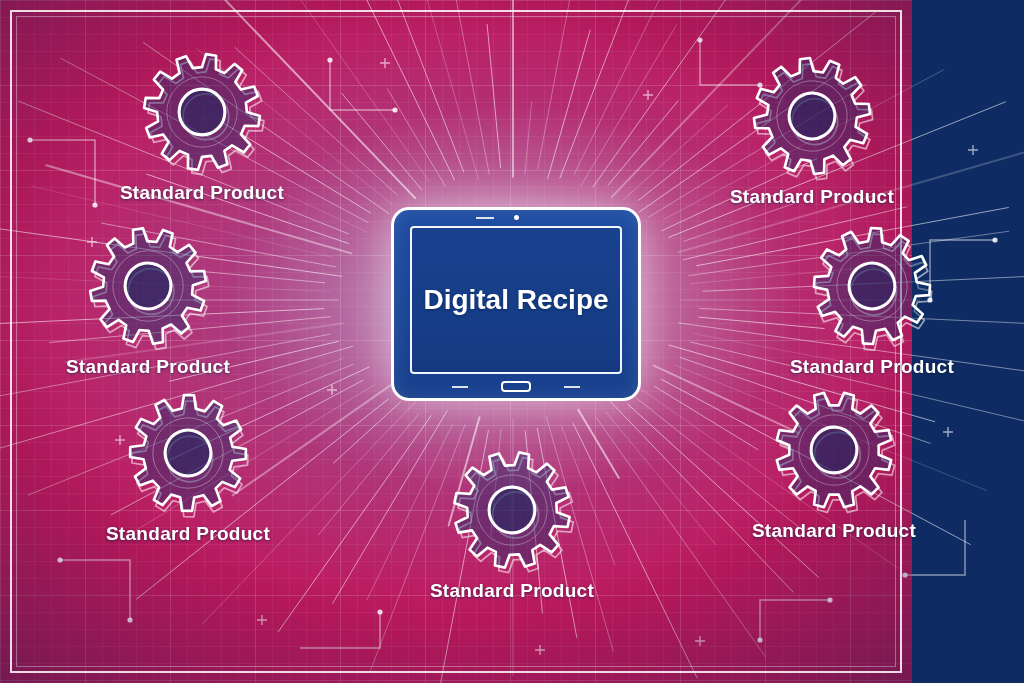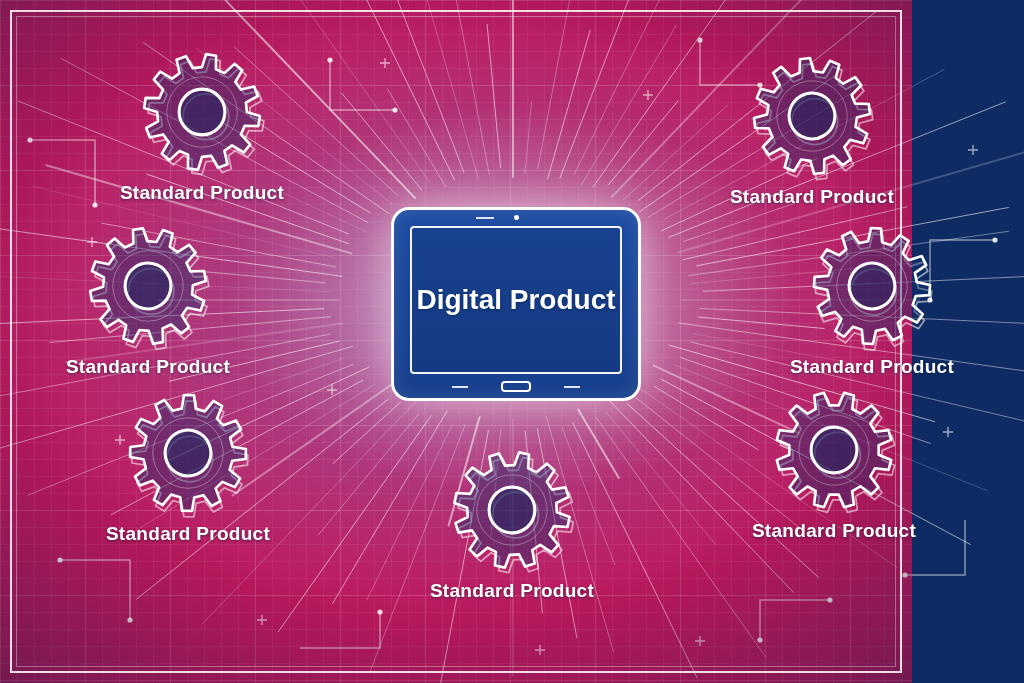--- a/index.html
+++ b/index.html
@@ -317,20 +317,20 @@
         <circle class="hole-main" cx="75" cy="75" r="26"></circle>
       <circle class="rim" cx="75" cy="75" r="40"></circle>
     </svg>
     <div class="label">Standard Product</div>
   </div>
 
   <div class="tablet">
     <span class="cam-dash"></span>
     <span class="cam"></span>
     <div class="screen">
-      <div class="title-line">Digital Product</div>
+      <div class="title-line">Digital Recipe</div>
     </div>
     <span class="home-dash left"></span>
     <span class="home-btn"></span>
     <span class="home-dash right"></span>
   </div>
 
 </div>
 
 </body></html>

